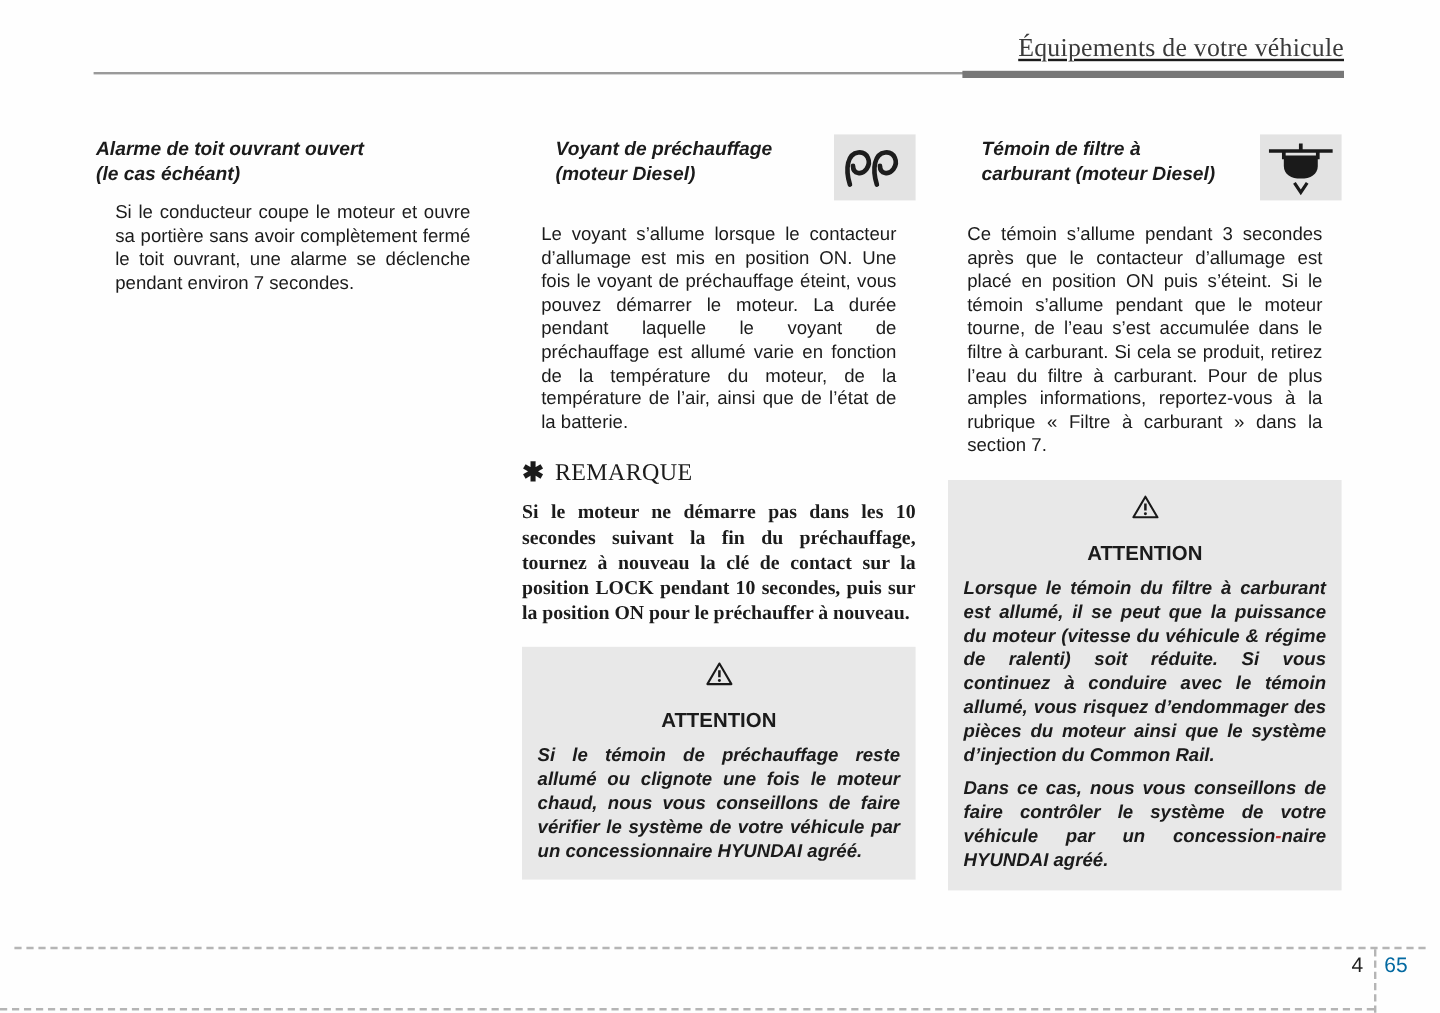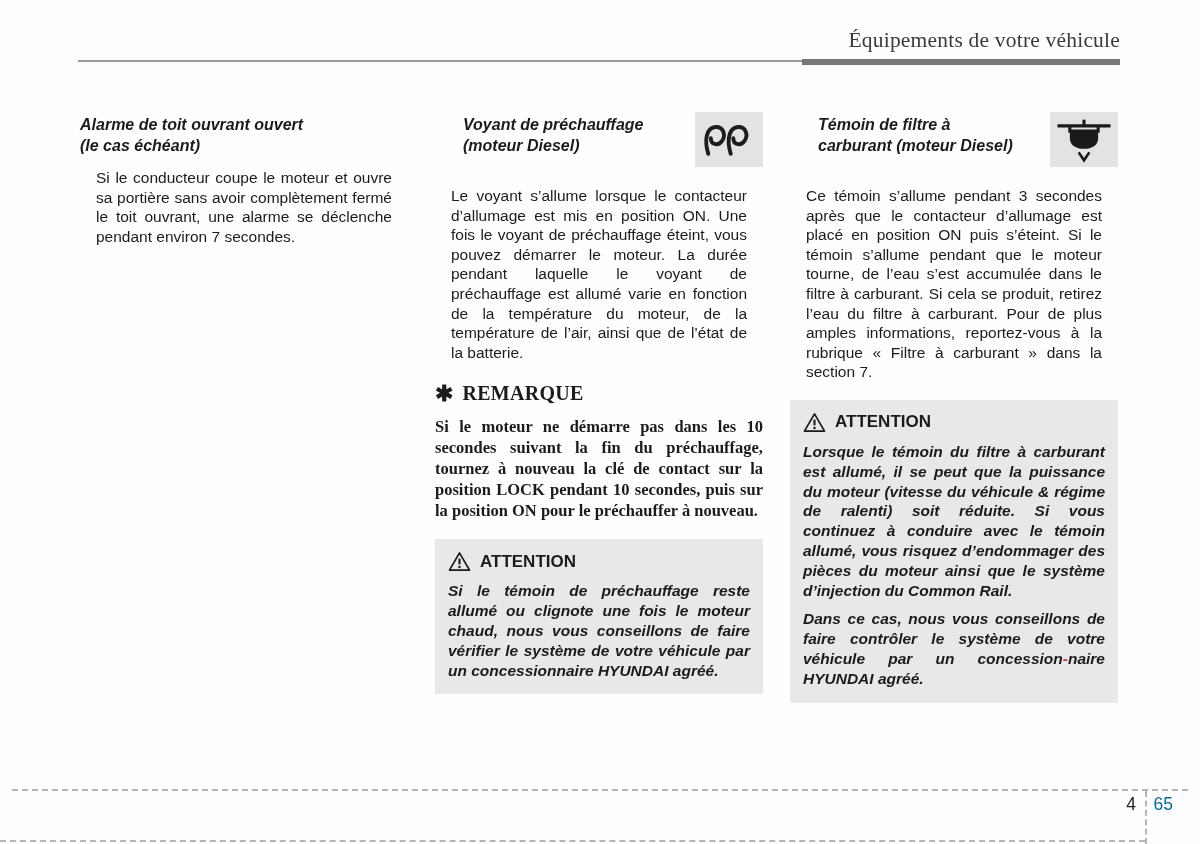--- a/index.html
+++ b/index.html
@@ -4,21 +4,21 @@
 <style>
   html,body{margin:0;padding:0;}
   body{
     width:1200px;height:844px;position:relative;overflow:hidden;
     background:#fefefe;color:#1b1b1b;
     font-family:"Liberation Sans",sans-serif;
   }
   .page{position:absolute;inset:0;}
 
   
-  .header{position:absolute;top:28px;left:78px;right:80px;}
+  .header{position:absolute;top:28px;left:78px;right:80px;text-decoration:underline;}
   .header-title{
     text-align:right;font-family:"Liberation Serif",serif;
     font-size:21.5px;letter-spacing:.2px;color:#3a3a3a;margin-bottom:7px;
   }
   .header-rule{position:relative;height:7px;}
   .rule-thin{position:absolute;left:0;right:0;top:0;border-top:2px solid #9a9a9a;}
   .rule-thick{position:absolute;right:0;top:-1px;width:318px;height:6px;background:#777;}
 
   
   .columns{position:absolute;top:112px;left:80px;display:flex;gap:27px;}
@@ -27,28 +27,28 @@
   .sec-head{display:flex;justify-content:space-between;gap:10px;margin-bottom:12px;}
   .sec-head.with-icon{min-height:56px;margin-bottom:18px;margin-left:28px;}
   .sec-title{font-weight:bold;font-style:italic;font-size:16px;line-height:21px;padding-top:2px;}
   .icon-box{flex:0 0 68px;height:55px;background:#e3e3e3;display:flex;align-items:center;justify-content:center;}
 
   .para{font-size:15.5px;line-height:19.6px;text-align:justify;margin:0 16px 12px;}
 
   .notice{margin-top:18px;}
   .notice-head{display:flex;align-items:baseline;gap:9px;margin-bottom:10px;}
   .notice-ast{font-size:22px;font-weight:bold;position:relative;top:1px;}
-  .notice-label{font-family:"Liberation Serif",serif;font-weight:bold;font-size:20px;letter-spacing:.3px;}
+  .notice-label{font-family:"Liberation Serif",serif;font-weight:normal;font-size:20px;letter-spacing:.3px;}
   .notice-text{
     font-family:"Liberation Serif",serif;font-weight:bold;
     font-size:16.5px;line-height:21px;text-align:justify;margin:0;
   }
 
   .caution{background:#e8e8e8;margin-top:18px;padding:12px 13px 14px;}
-  .caution-head{display:flex;align-items:center;gap:9px;font-size:17px;font-weight:bold;margin-bottom:9px;}
+  .caution-head{display:flex;align-items:center;gap:19px;font-size:17px;font-weight:bold;margin-bottom:9px;flex-direction:column;}
   .warn-icon{display:inline-flex;}
   .caution-body{font-weight:bold;font-style:italic;font-size:15.5px;line-height:19.8px;text-align:justify;margin:0;}
   .caution-body + .caution-body{margin-top:9px;}
   .red{color:#c23333;}
 
   
   .dash-top{position:absolute;top:789px;left:12px;right:12px;border-top:2px dashed #b5b5b5;}
   .vline{position:absolute;top:791px;bottom:0;right:53px;border-left:2px dashed #b5b5b5;}
   .dash-bottom{position:absolute;top:840px;left:0;right:55px;border-top:2px dashed #b5b5b5;}
   .chap{position:absolute;top:794px;right:64px;font-size:17.5px;color:#222;}

